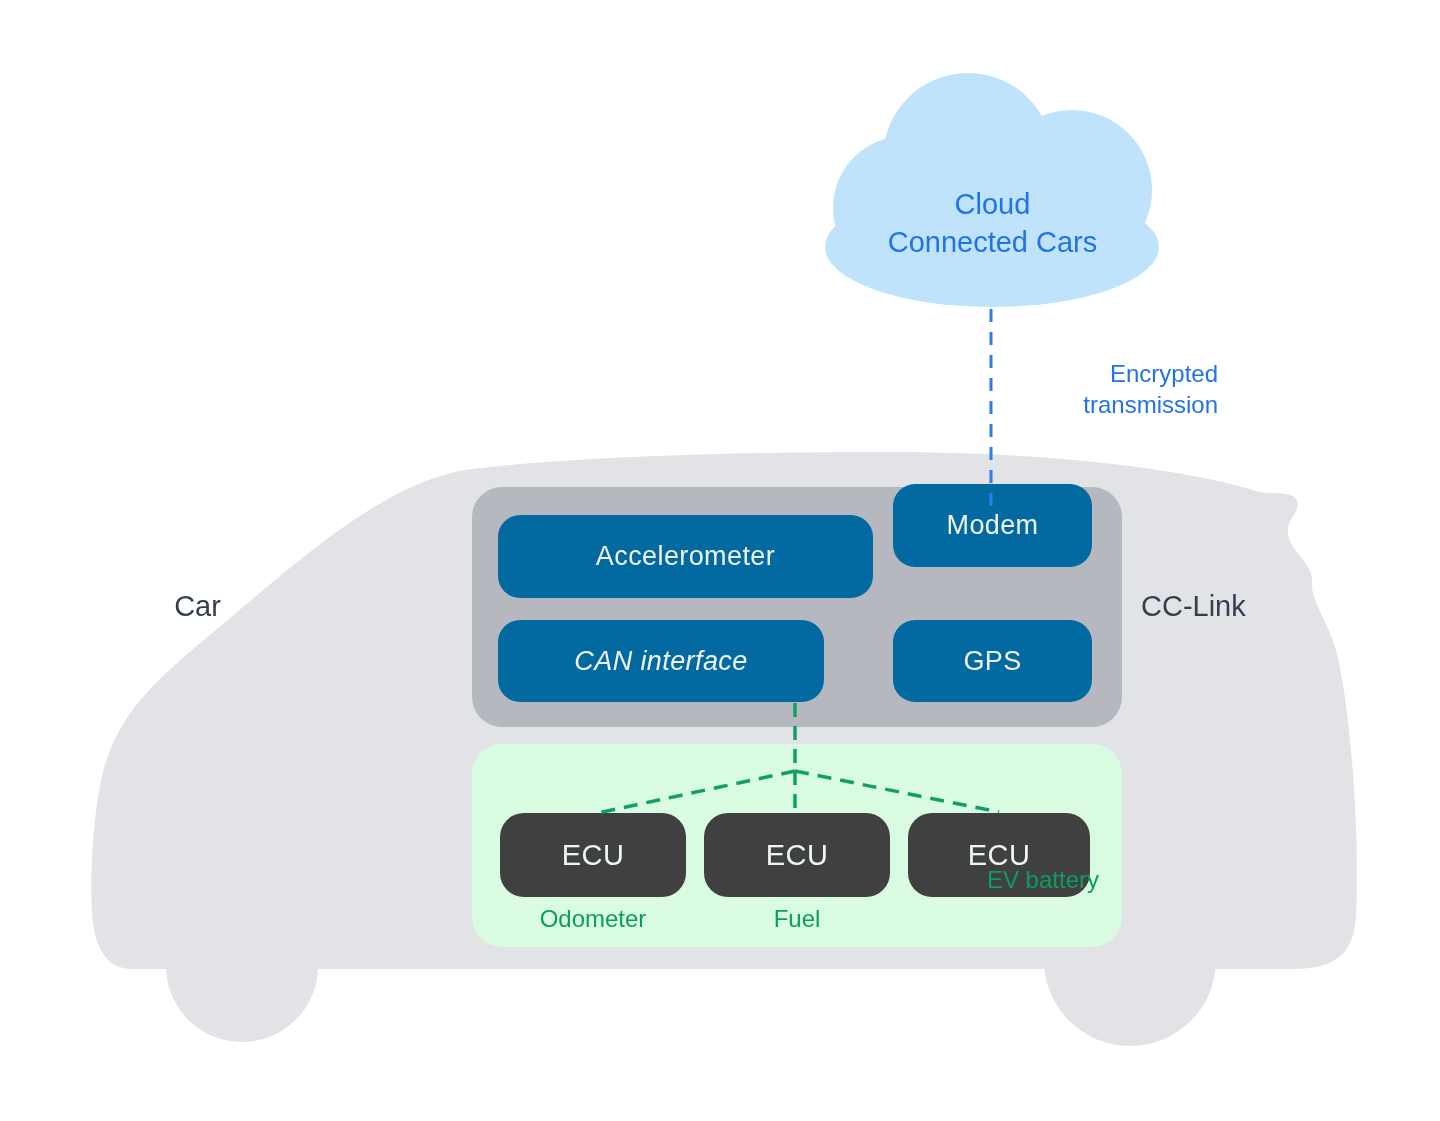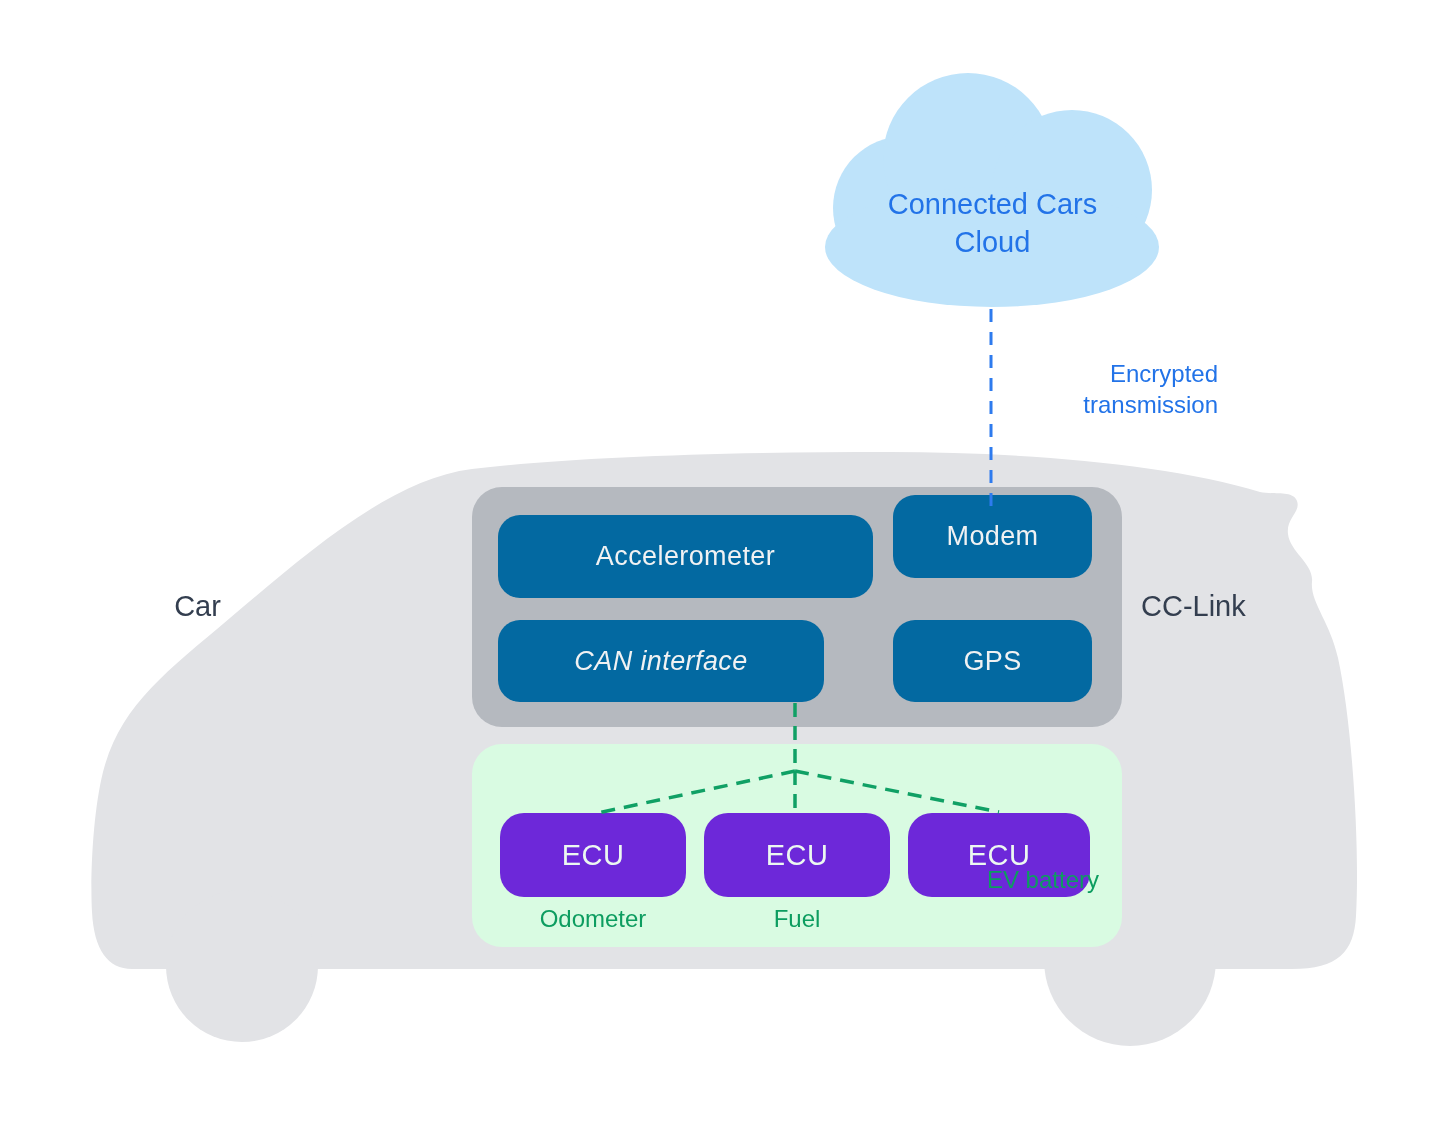--- a/index.html
+++ b/index.html
@@ -4,21 +4,21 @@
 <style>
   html,body{margin:0;padding:0;background:#ffffff;}
   body{width:1440px;height:1121px;position:relative;overflow:hidden;
        font-family:"Liberation Sans", sans-serif;}
   .abs{position:absolute;}
   .layer{position:absolute;left:0;top:0;width:1440px;height:1121px;}
   
   .darkbox{background:#0369a1;border-radius:22px;display:flex;align-items:center;
            justify-content:center;color:#F1F2F3;font-size:27px;letter-spacing:.4px;}
   
-  .ecubox{background:#6d28d9;border-radius:24px;display:flex;align-items:center;
+  .ecubox{background:#404040;border-radius:24px;display:flex;align-items:center;
           justify-content:center;color:#ECF8F1;font-size:29px;letter-spacing:.5px;}
   .caption{color:#0D9D60;font-size:24px;font-weight:500;text-align:center;}
   .bigpanel{border-radius:30px;}
   .darklabel{color:#333E4F;font-size:29px;font-weight:500;}
   .bluetext{color:#2273E8;font-weight:500;}
   .cloudtext{font-size:29px;line-height:38px;text-align:center;}
   .enctext{font-size:24px;line-height:31px;text-align:right;}
 </style>
 </head>
 <body>
@@ -49,21 +49,21 @@
   </g>
 </svg>
 
 <div class="abs bigpanel" style="left:472px;top:487px;width:650px;height:240px;background:#B5B9BF;"></div>
 
 <div class="abs bigpanel" style="left:472px;top:744px;width:650px;height:203px;background:#D9FBE2;"></div>
 
 <div class="abs darkbox" style="left:498px;top:515px;width:375px;height:83px;">
   <span>Accelerometer</span>
 </div>
-<div class="abs darkbox" style="left:893px;top:495px;width:199px;height:83px;">
+<div class="abs darkbox" style="left:893px;top:484px;width:199px;height:83px;">
   <span>Modem</span>
 </div>
 <div class="abs darkbox" style="left:498px;top:620px;width:326px;height:82px;font-style:italic;">
   <span>CAN interface</span>
 </div>
 <div class="abs darkbox" style="left:893px;top:620px;width:199px;height:82px;">
   <span>GPS</span>
 </div>
 
 <div class="abs ecubox" style="left:500px;top:813px;width:186px;height:84px;">
@@ -74,22 +74,22 @@
 </div>
 <div class="abs ecubox" style="left:908px;top:813px;width:182px;height:84px;">
   <span>ECU</span>
 </div>
 
 <div class="abs caption" style="left:493px;top:905px;width:200px;">Odometer</div>
 <div class="abs caption" style="left:697px;top:905px;width:200px;">Fuel</div>
 <div class="abs caption" style="left:899px;top:866px;width:200px;text-align:right;">EV battery</div>
 
 <div class="abs bluetext cloudtext" style="left:865px;top:185px;width:255px;">
+  <span style="display:block">Cloud</span>
   <span style="display:block">Connected Cars</span>
-  <span style="display:block">Cloud</span>
 </div>
 
 <div class="abs bluetext enctext" style="left:1018px;top:358px;width:200px;">
   <span style="display:block">Encrypted</span>
   <span style="display:block">transmission</span>
 </div>
 
 <div class="abs darklabel" style="left:130px;top:590px;width:135px;text-align:center;">Car</div>
 <div class="abs darklabel" style="left:1141px;top:590px;width:160px;">CC-Link</div>
 

